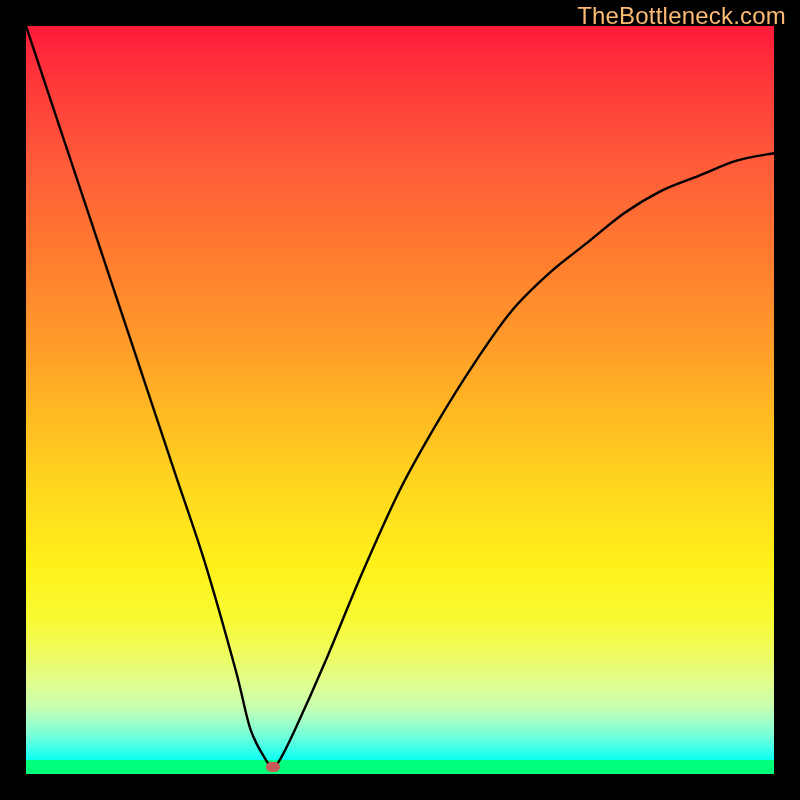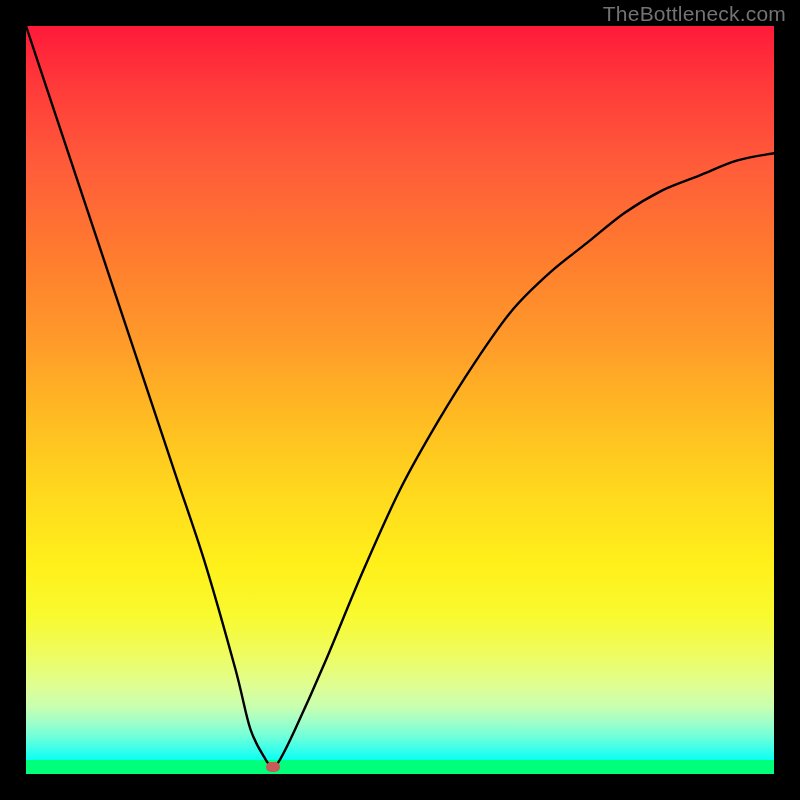--- a/index.html
+++ b/index.html
@@ -8,22 +8,22 @@
     height: 800px;
     background: #000;
     position: relative;
     font-family: Arial, Helvetica, sans-serif;
     overflow: hidden;
   }
   .watermark {
     position: absolute;
     top: 2px;
     right: 14px;
-    color: #737373;
-    font-size: 21px;
+    color: #fdba74;
+    font-size: 24px;
     font-weight: 400;
     letter-spacing: 0.2px;
     z-index: 10;
   }
   .plot-area {
     position: absolute;
     top: 26px;
     left: 26px;
     width: 748px;
     height: 748px;

